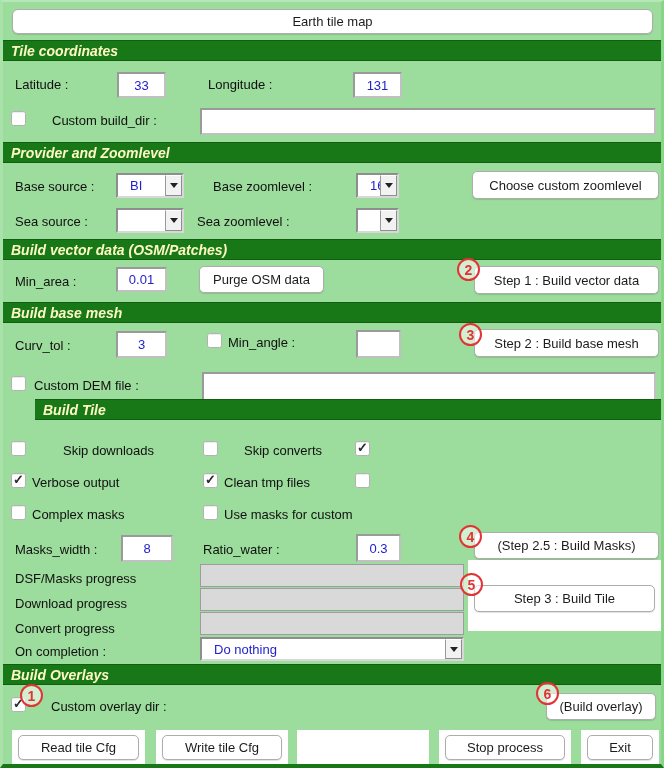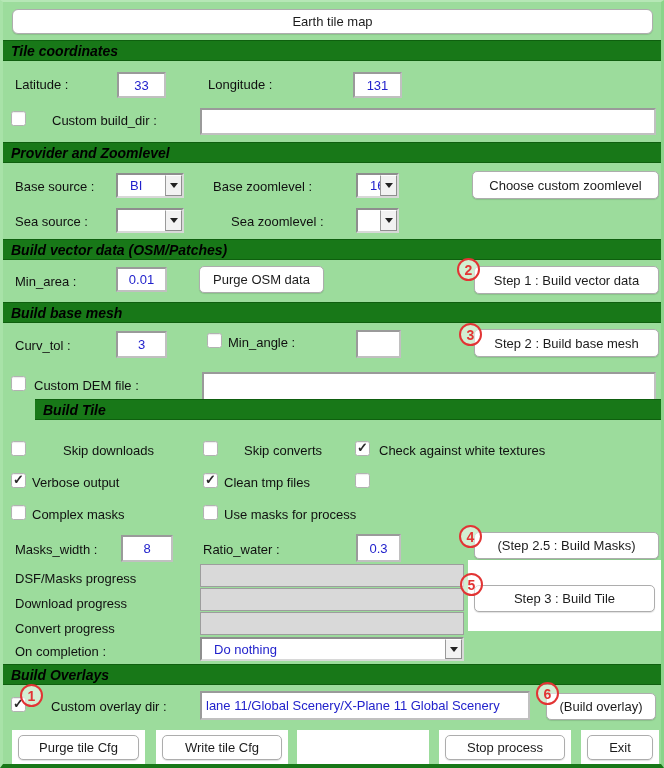--- a/index.html
+++ b/index.html
@@ -7,21 +7,21 @@
   body { font-family:"Liberation Sans", sans-serif; font-size:13px; color:#111; }
   #app {
     position:relative; width:664px; height:768px; overflow:hidden;
     background:#9cdc9c;
     border-left:3px solid #a8e2a8; border-right:3px solid #8ad48a;
     border-top:2px solid #b6e7b6; border-bottom:4px solid #187818;
   }
   .abs { position:absolute; }
   .hdr {
     left:0; width:100%; height:21px; background:#187818;
-    color:#000000; font-weight:bold; font-style:italic; font-size:14px;
+    color:#fef9c3; font-weight:bold; font-style:italic; font-size:14px;
     line-height:20px; padding-left:8px;
     border-top:1px solid #0f5f0f; border-bottom:1px solid #0f5f0f;
   }
   .lbl { color:#101010; white-space:nowrap; line-height:16px; }
   .btn {
     background:#ffffff; border:1px solid #adadad; border-radius:5px;
     text-align:center; color:#1c1c1c; font-size:13px;
     display:flex; align-items:center; justify-content:center;
     box-shadow:0 1px 1px rgba(0,0,0,0.12);
   }
@@ -91,21 +91,21 @@
   </div>
   <div class="abs btn" style="left:469px; top:169px; width:187px; height:28px;">Choose custom zoomlevel</div>
 
   <div class="abs lbl" style="left:12px; top:212px;">Sea source :</div>
   <div class="abs combo" style="left:113px; top:206px; width:68px; height:25px;">
     <span class="val"></span>
     <span class="arrow">
         <span class="tri"></span>
       </span>
   </div>
-  <div class="abs lbl" style="left:228px; top:212px;text-align:right;">Sea zoomlevel :</div>
+  <div class="abs lbl" style="left:194px; top:212px;text-align:right;">Sea zoomlevel :</div>
   <div class="abs combo" style="left:353px; top:206px; width:43px; height:25px;">
     <span class="val"></span>
     <span class="arrow">
         <span class="tri"></span>
       </span>
   </div>
 
   <div class="abs hdr" style="top:237px;">Build vector data (OSM/Patches)</div>
 
   <div class="abs lbl" style="left:12px; top:272px;">Min_area :</div>
@@ -128,32 +128,31 @@
   <div class="abs lbl" style="left:31px; top:376px;">Custom DEM file :</div>
   <div class="abs entry left" style="left:199px; top:370px; width:454px; height:29px;"></div>
 
   <div class="abs hdr" style="top:397px;margin-left:32px;">Build Tile</div>
 
   <div class="abs cb" style="left:8px; top:439px;"></div>
   <div class="abs lbl" style="left:60px; top:441px;">Skip downloads</div>
   <div class="abs cb" style="left:200px; top:439px;"></div>
   <div class="abs lbl" style="left:241px; top:441px;">Skip converts</div>
   <div class="abs cb checked" style="left:352px; top:439px;"></div>
-  <div class="abs lbl" style="left:376px; top:441px;">Check against white textures</div>
 
   <div class="abs cb checked" style="left:8px; top:471px;"></div>
   <div class="abs lbl" style="left:29px; top:473px;">Verbose output</div>
   <div class="abs cb checked" style="left:200px; top:471px;"></div>
   <div class="abs lbl" style="left:221px; top:473px;">Clean tmp files</div>
   <div class="abs cb" style="left:352px; top:471px;"></div>
 
   <div class="abs cb" style="left:8px; top:503px;"></div>
   <div class="abs lbl" style="left:29px; top:505px;">Complex masks</div>
   <div class="abs cb" style="left:200px; top:503px;"></div>
-  <div class="abs lbl" style="left:221px; top:505px;">Use masks for process</div>
+  <div class="abs lbl" style="left:221px; top:505px;">Use masks for custom</div>
 
   <div class="abs lbl" style="left:12px; top:540px;">Masks_width :</div>
   <div class="abs entry center" style="left:118px; top:533px; width:52px; height:27px;">8</div>
   <div class="abs lbl" style="left:200px; top:540px;">Ratio_water :</div>
   <div class="abs entry center" style="left:353px; top:532px; width:45px; height:28px;">0.3</div>
   <div class="abs circ" style="left:456px; top:523px;">4</div>
   <div class="abs btn" style="left:471px; top:530px; width:185px; height:27px;">(Step 2.5 : Build Masks)</div>
 
   <div class="abs lbl" style="left:12px; top:569px;">DSF/Masks progress</div>
   <div class="abs pbar" style="left:197px; top:562px; width:264px; height:23px;"></div>
@@ -172,26 +171,25 @@
     <span class="arrow">
         <span class="tri"></span>
       </span>
   </div>
 
   <div class="abs hdr" style="top:662px;">Build Overlays</div>
 
   <div class="abs cb checked" style="left:8px; top:695px;"></div>
   <div class="abs circ" style="left:17px; top:682px;">1</div>
   <div class="abs lbl" style="left:48px; top:697px;">Custom overlay dir :</div>
-  <div class="abs entry left" style="left:197px; top:689px; width:330px; height:29px;">lane 11/Global Scenery/X-Plane 11 Global Scenery</div>
   <div class="abs circ" style="left:533px; top:680px;">6</div>
   <div class="abs btn" style="left:543px; top:691px; width:110px; height:27px;text-align:center;">(Build overlay)</div>
 
   <div class="abs panel" style="left:9px; top:728px; width:133px; height:35px;"></div>
-  <div class="abs btn" style="left:15px; top:733px; width:121px; height:25px;">Purge tile Cfg</div>
+  <div class="abs btn" style="left:15px; top:733px; width:121px; height:25px;">Read tile Cfg</div>
 
   <div class="abs panel" style="left:153px; top:728px; width:132px; height:35px;"></div>
   <div class="abs btn" style="left:159px; top:733px; width:120px; height:25px;">Write tile Cfg</div>
 
   <div class="abs panel" style="left:294px; top:728px; width:132px; height:35px;"></div>
 
   <div class="abs panel" style="left:436px; top:728px; width:132px; height:35px;"></div>
   <div class="abs btn" style="left:442px; top:733px; width:120px; height:25px;">Stop process</div>
 
   <div class="abs panel" style="left:578px; top:728px; width:78px; height:35px;"></div>

